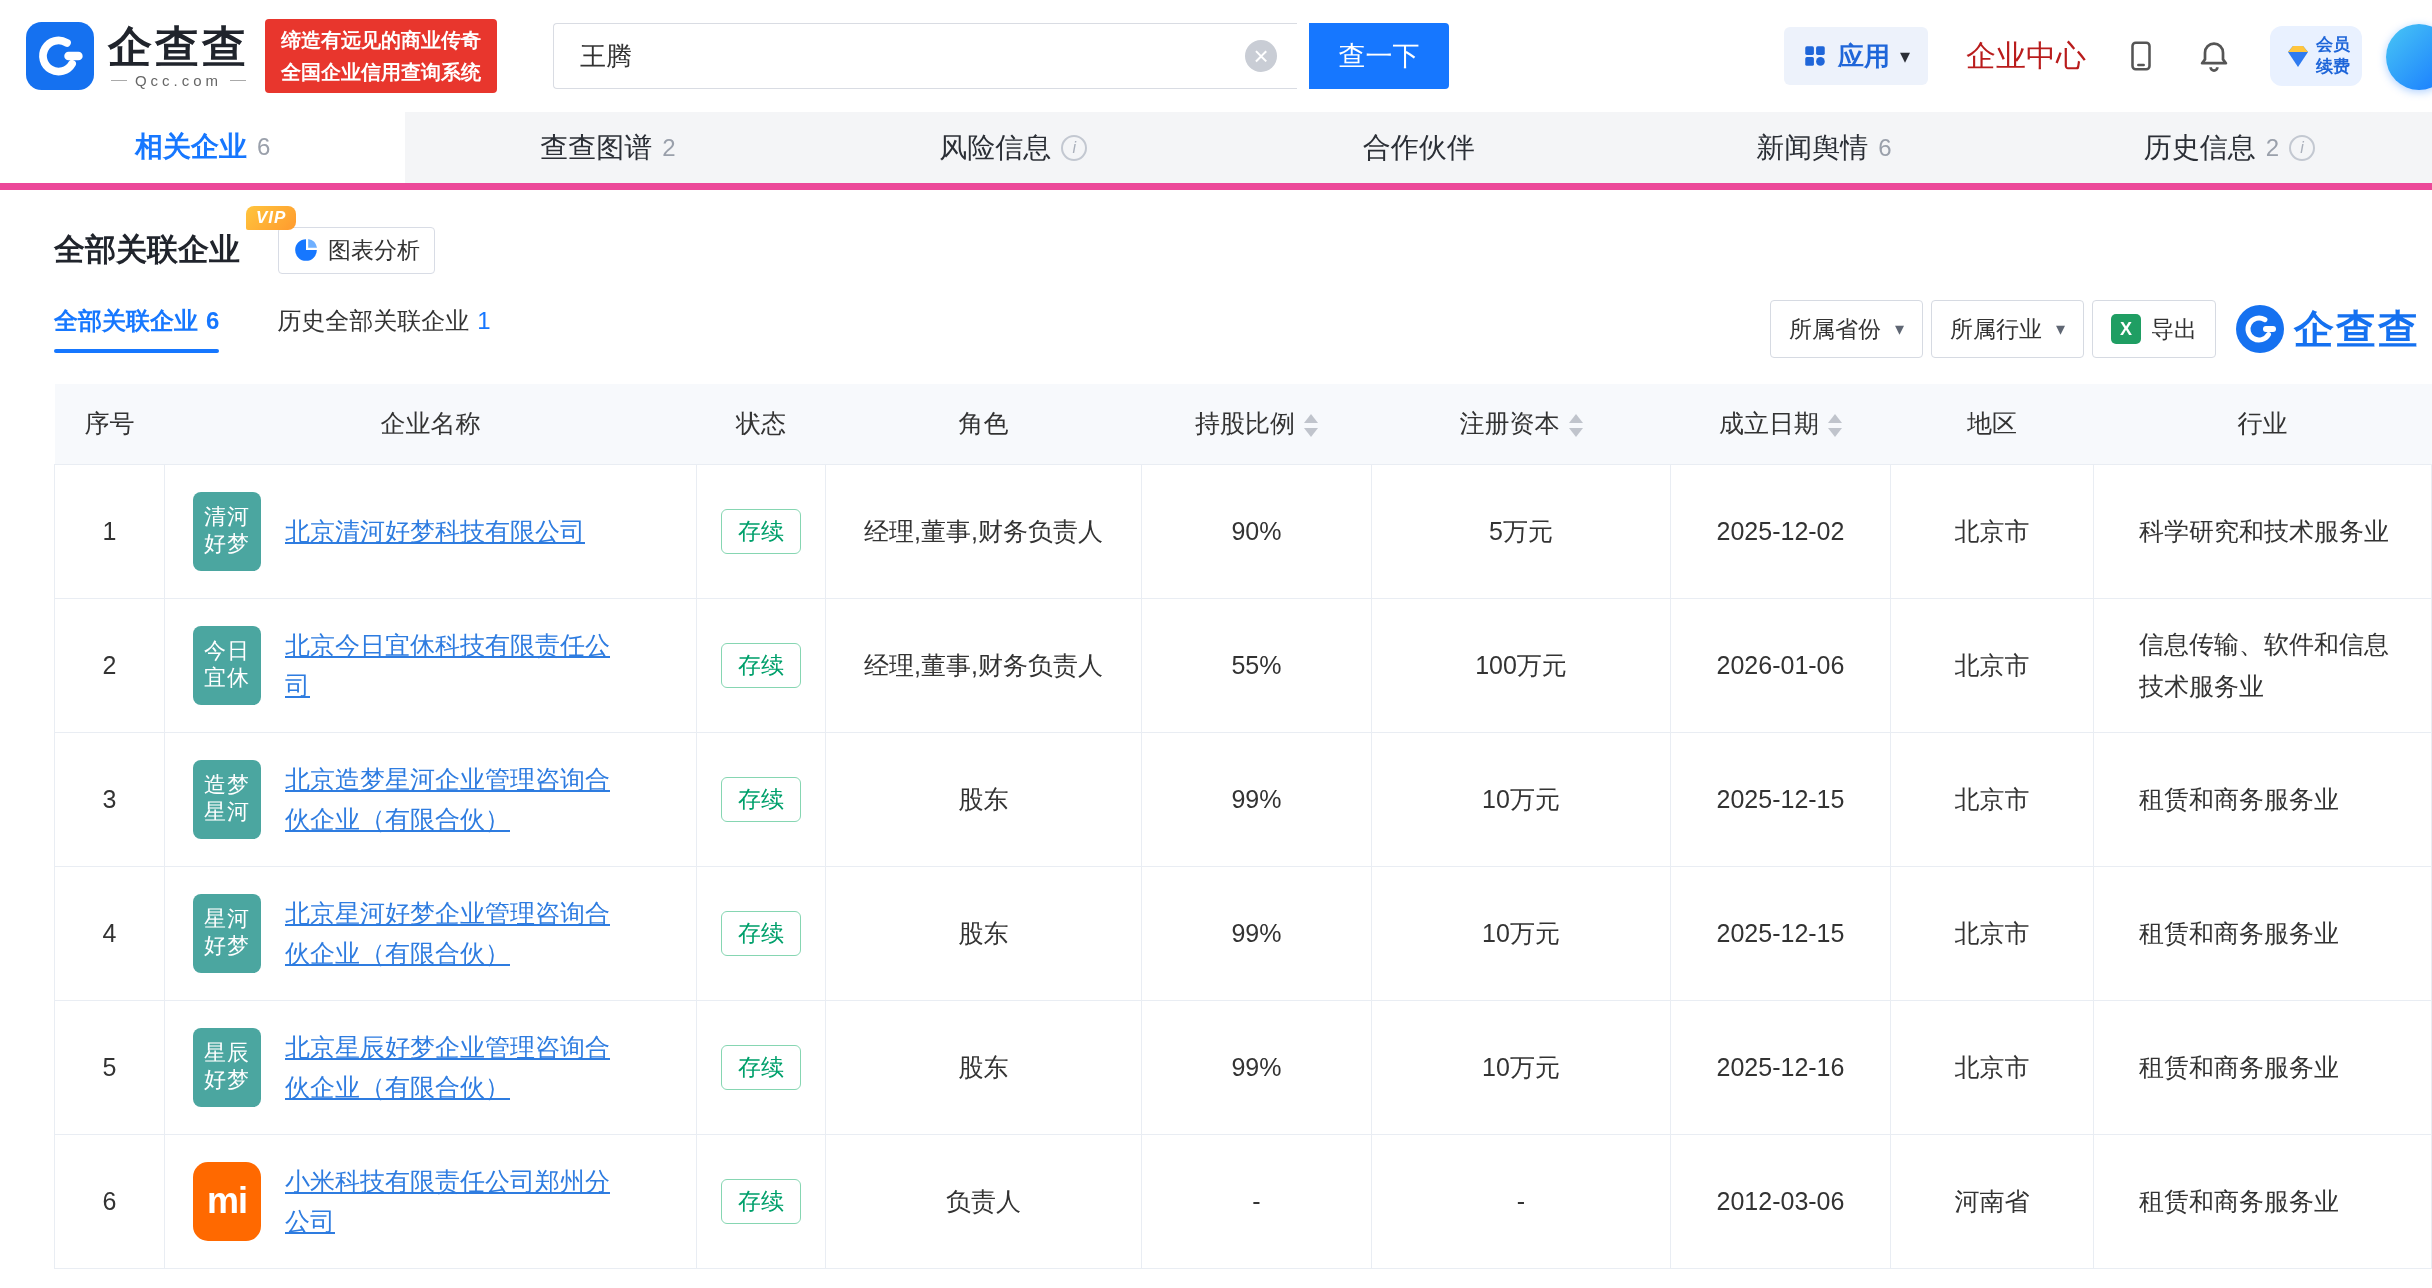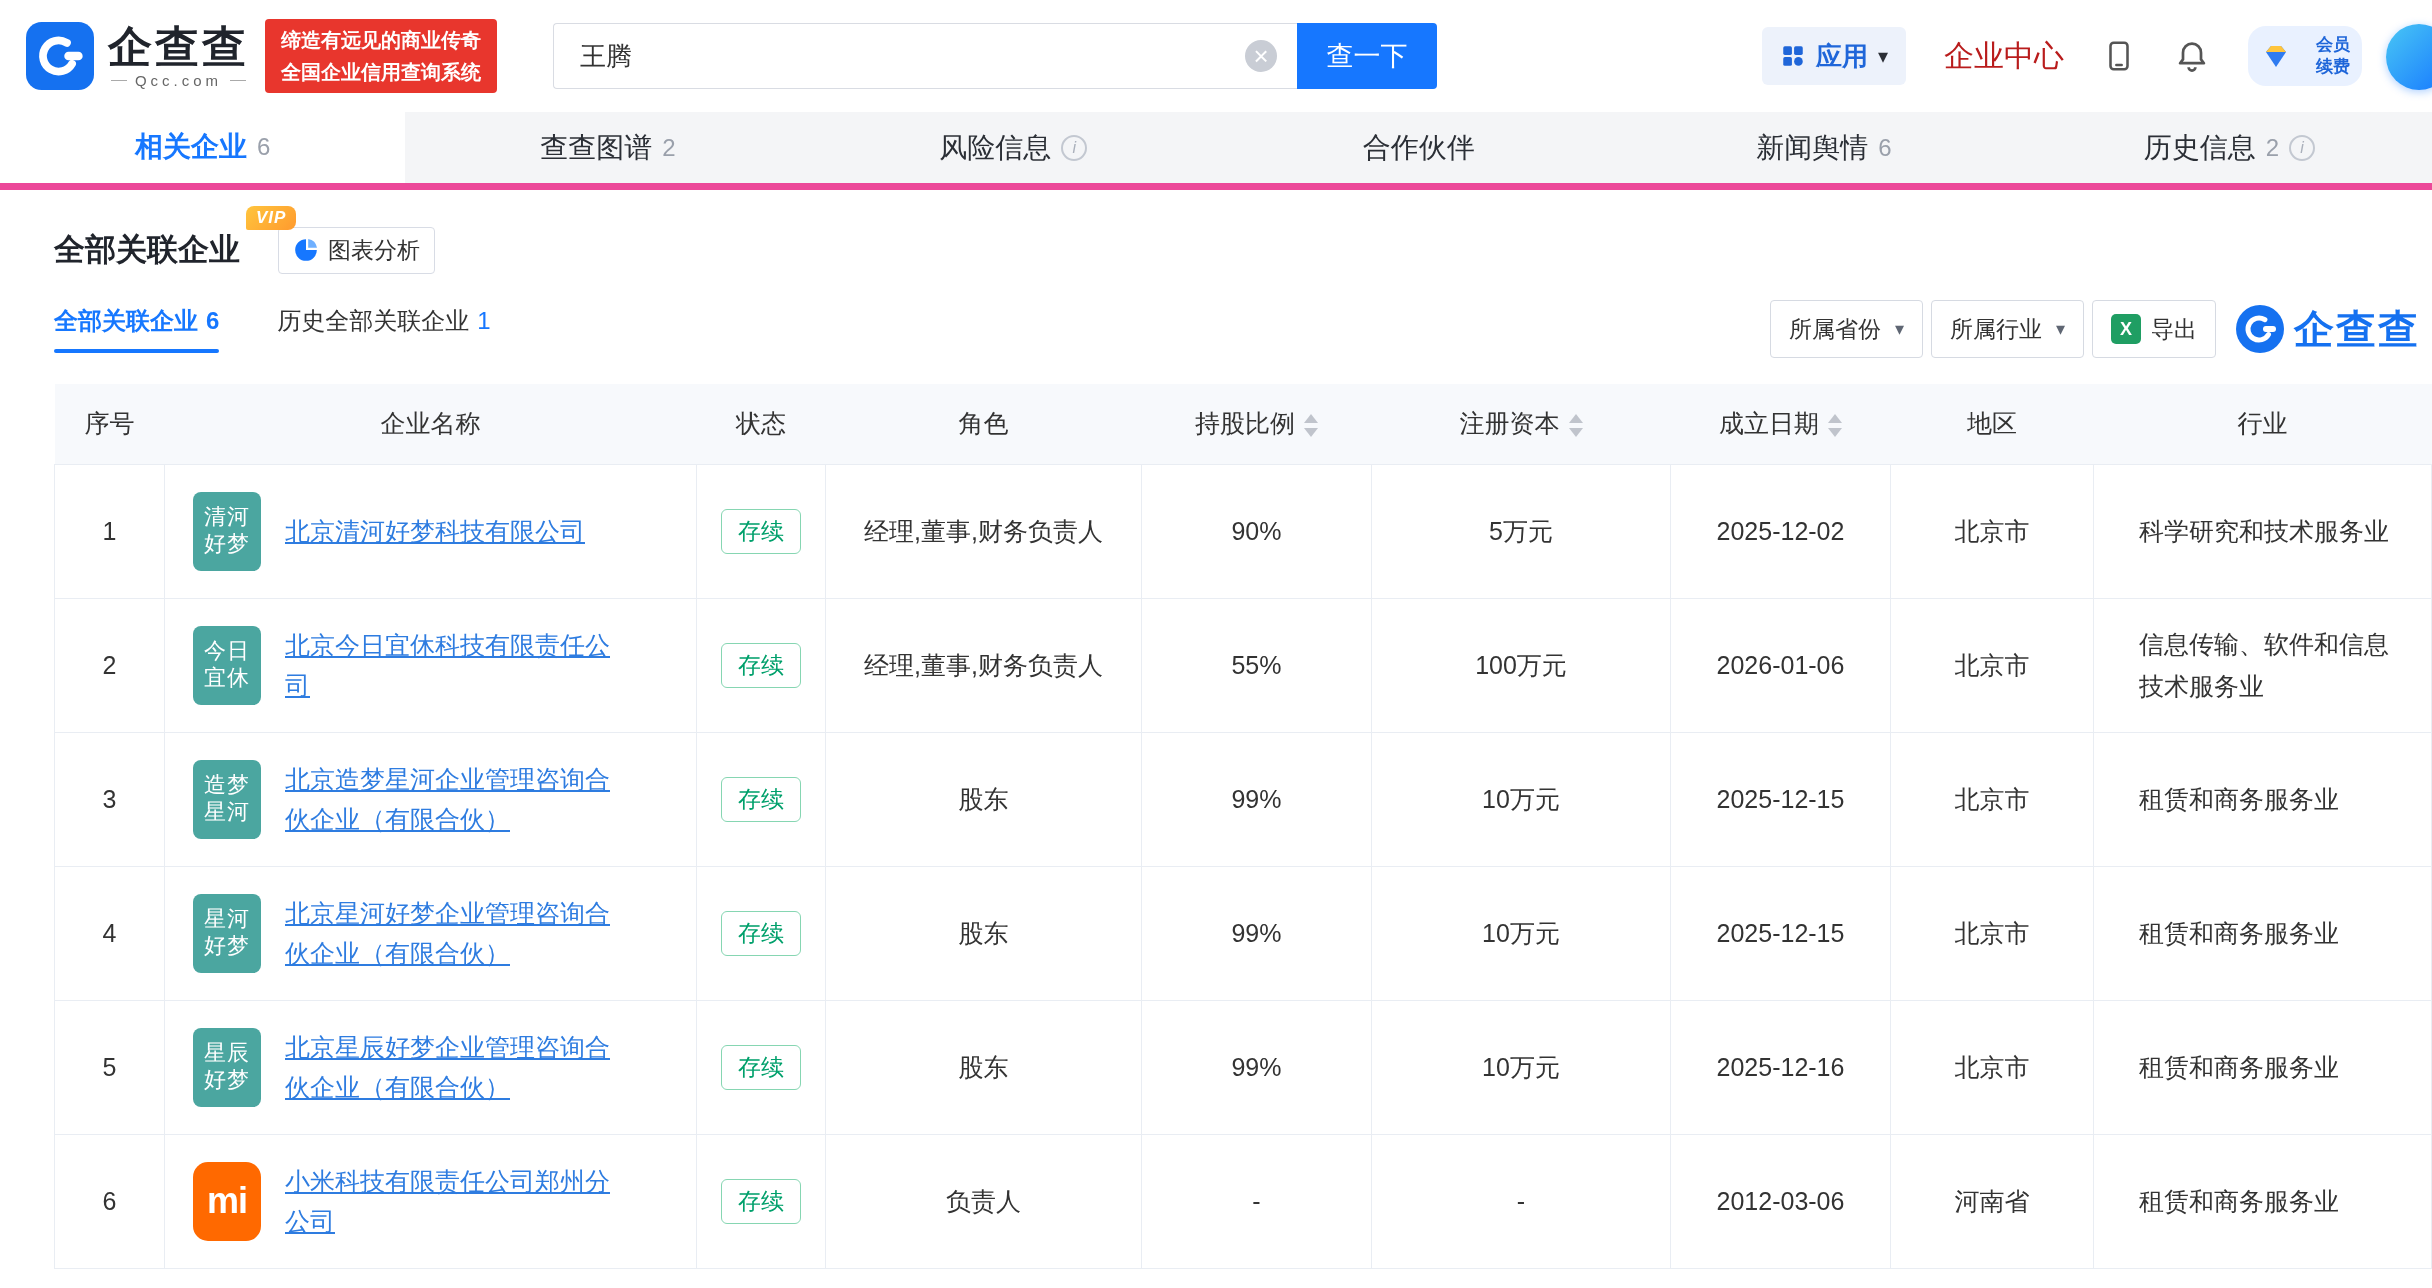--- a/index.html
+++ b/index.html
@@ -35,35 +35,35 @@
     font-family:inherit;
   }
   .clear-icon {
     position:absolute; right:20px; width:32px; height:32px; border-radius:50%;
     background:#c9cdd5; color:#fff; display:flex; align-items:center; justify-content:center;
     cursor:pointer;
   }
   .clear-icon::before { content:"×"; font-size:26px; line-height:1; }
   .search-btn {
     width:140px; background:#1677ff; color:#fff; font-size:27px; font-weight:500;
-    border:none; border-radius:0 4px 4px 0; cursor:pointer; font-family:inherit;
+    border:none; border-radius:0 4px 4px 0; cursor:pointer; font-family:inherit;margin-left:12px;
   }
   .header-right { margin-left:auto; display:flex; align-items:center; gap:38px; }
   .apps-btn {
     display:flex; align-items:center; gap:10px; background:#edf2fb; border:none;
     border-radius:6px; height:58px; padding:0 18px; font-size:26px; color:#1f66d9;
     font-weight:600; cursor:pointer; font-family:inherit;
   }
   .apps-btn .caret { color:#2b2f36; font-size:20px; }
   .caret::before { content:"▾"; }
   .ent-center { font-size:30px; color:#b91c1c; cursor:pointer; white-space:nowrap; }
   .icon-btn { background:none; border:none; cursor:pointer; display:flex; align-items:center; }
   .vip-renew {
-    display:flex; align-items:center; gap:24px; background:#e9f1ff; border:none;
-    border-radius:18px; padding:8px 12px; cursor:pointer; font-family:inherit;
+    display:flex; align-items:center; gap:2px; background:#e9f1ff; border:none;
+    border-radius:12px; padding:8px 12px; cursor:pointer; font-family:inherit;
   }
   .vip-text { display:flex; flex-direction:column; font-size:17px; font-weight:700;
     color:#1f66d9; line-height:1.3; text-align:left; }
   .cs-float {
     position:absolute; right:-20px; top:24px; width:66px; height:66px; border-radius:50%;
     background:linear-gradient(135deg,#49c7f5,#1677ff); cursor:pointer;
     box-shadow:0 2px 8px rgba(22,119,255,.35);
   }
 
   

